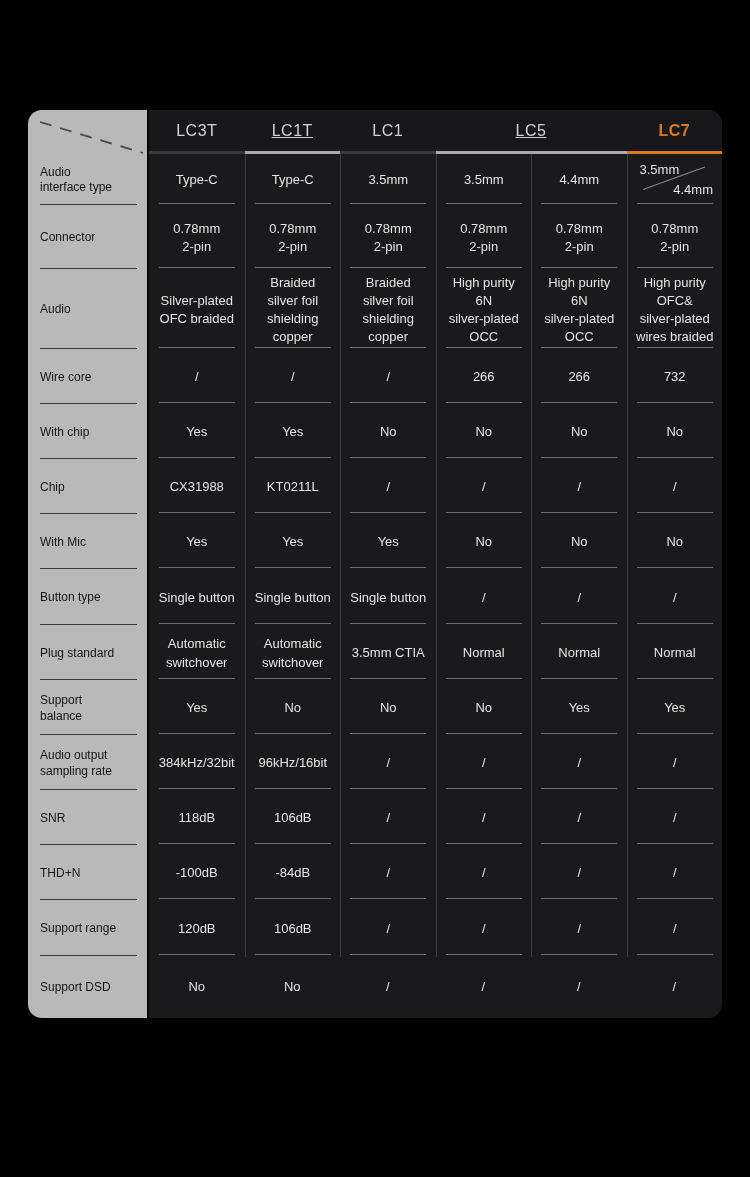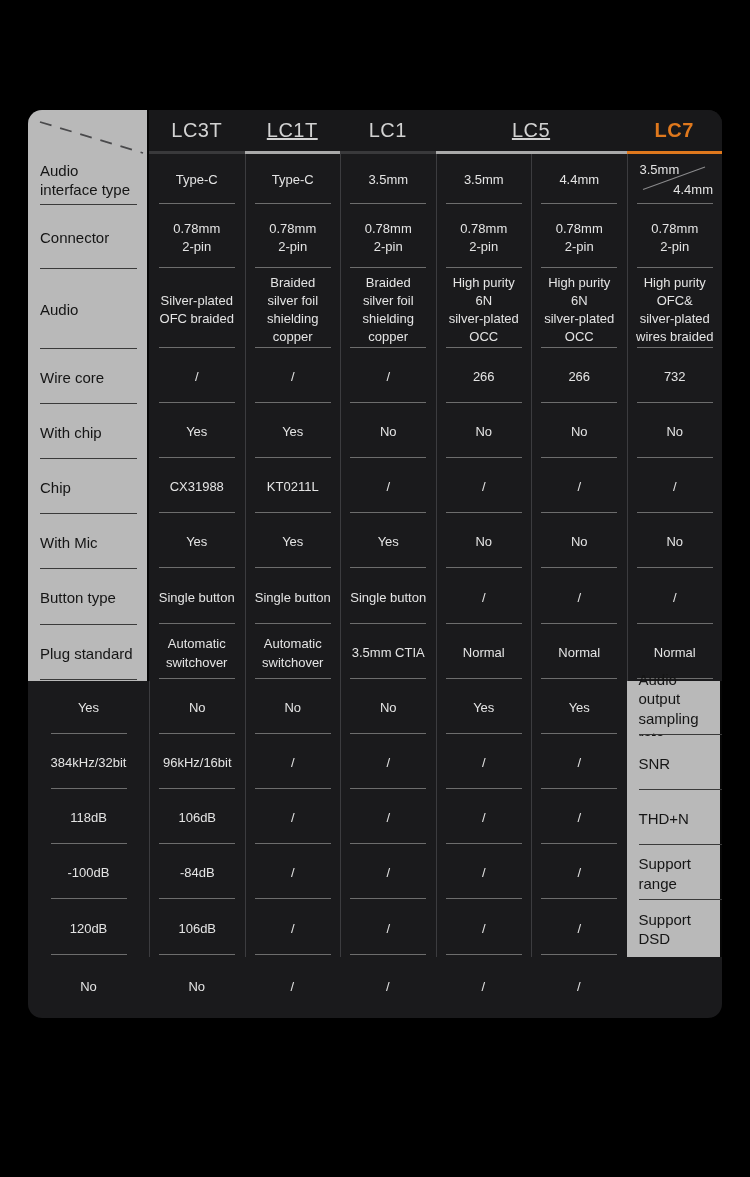--- a/index.html
+++ b/index.html
@@ -15,30 +15,30 @@
     background:#1a1a1c;
     border-radius:14px;
     overflow:hidden;
   }
 
   
   .corner { background:#b9b9b9; position:relative; border-right:2px solid #060606; }
   .corner svg { position:absolute; left:0; top:0; }
   .hcell {
     display:flex; align-items:center; justify-content:center;
-    background:#18181a; color:#d2d2d2; font-size:20px; letter-spacing:.5px;
+    background:#18181a; color:#d2d2d2; font-size:16px; letter-spacing:.5px;
     border-bottom:3px solid #39393b;
   }
   .hc-light { border-bottom-color:#a9a9a9;text-decoration:underline; }
   .hc-orange { border-bottom-color:#df781d; color:#df781d;font-weight:bold; }
   .hc-span2 { grid-column:span 2; }
 
   
   .lcell {
-    background:#b9b9b9; color:#151515; font-size:15px; line-height:1.28;
+    background:#b9b9b9; color:#151515; font-size:12px; line-height:1.28;
     display:flex; align-items:center; position:relative;
     padding:0 6px 0 12px; border-right:2px solid #060606;
   }
   .lcell span { white-space:pre-line; }
   .ldiv { position:absolute; left:12px; bottom:1px; width:97px; height:1px; background:#3a3a3a; }
 
   
   .vcell {
     position:relative; display:flex; align-items:center; justify-content:center;
     text-align:center; color:#e4e4e4; font-size:13px; line-height:1.4;
@@ -354,20 +354,25 @@
         <i class="vdiv"></i>
       </div>
       <div class="vcell vb">
         <span>Normal</span>
         <i class="vdiv"></i>
       </div>
       <div class="vcell vb">
         <span>Normal</span>
         <i class="vdiv"></i>
       </div>
+      <div class="lcell">
+        <span>Support
+balance</span>
+        <i class="ldiv"></i>
+      </div>
       <div class="vcell">
         <span>Yes</span>
         <i class="vdiv"></i>
       </div>
       <div class="vcell vb">
         <span>No</span>
         <i class="vdiv"></i>
       </div>
       <div class="vcell vb">
         <span>No</span>

